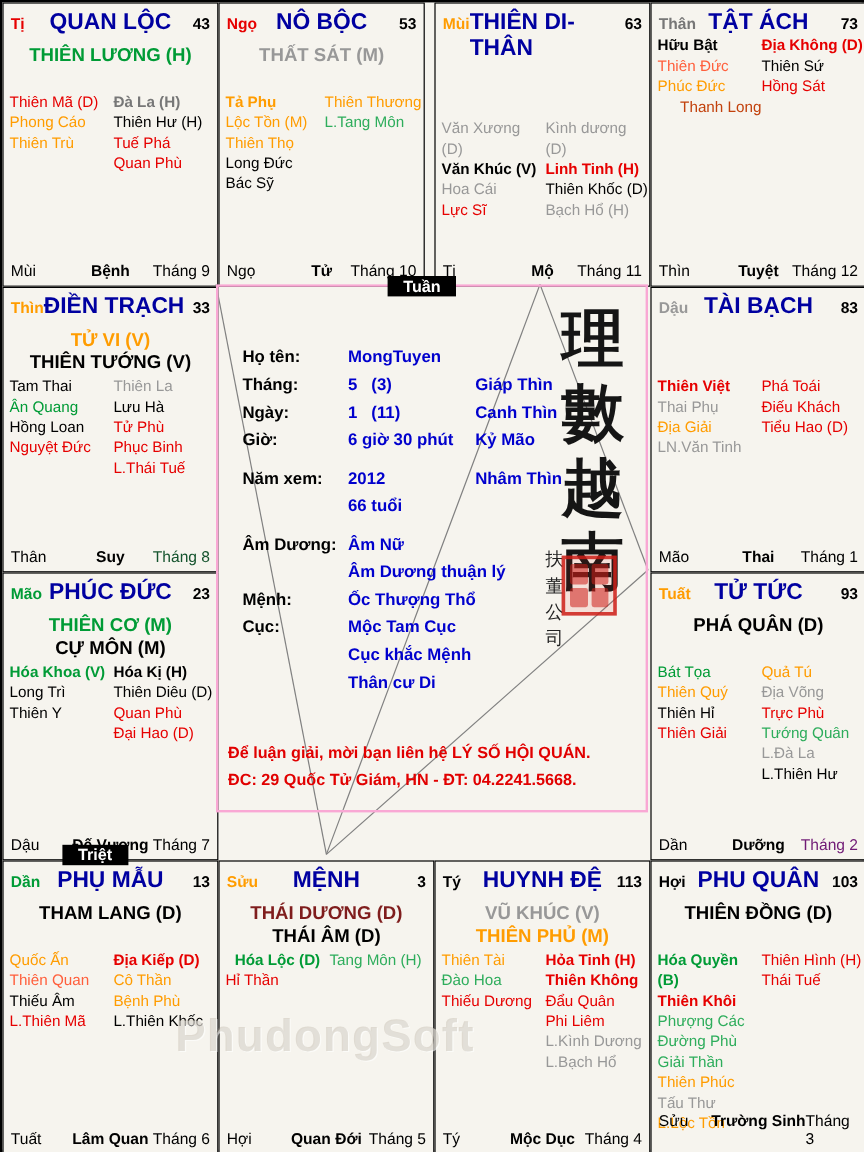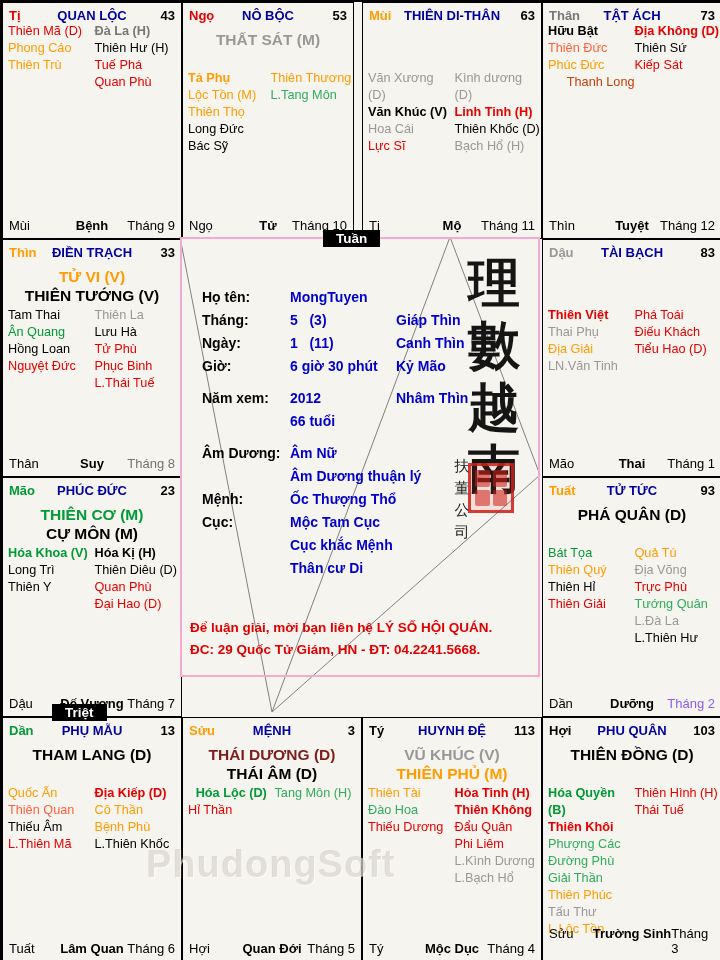--- a/index.html
+++ b/index.html
@@ -4,21 +4,21 @@
 <style>
   html,body{margin:0;padding:0}
   #stage{position:relative;width:720px;height:960px;background:#fff;
          font-family:"Liberation Sans","DejaVu Sans",sans-serif;overflow:hidden}
   #board{position:absolute;left:0;top:0;width:720px;height:960px;
          background:#f6f4ee;border:2px solid #000;box-sizing:border-box}
   .cell{position:absolute;border:1px solid #000;box-sizing:border-box;background:#f6f4ee}
   .head{display:grid;grid-template-columns:1fr auto 1fr;align-items:baseline;
         padding:5px 6px 0 6px;font-size:13px;font-weight:bold}
   .head .branch{justify-self:start}
-  .head .pname{font-size:13px}
+  .head .pname{font-size:19px}
   .head .num{justify-self:end;color:#000}
   .mains{margin-top:7px;height:40px;text-align:center;font-weight:bold;
          font-size:15.5px;line-height:19px}
   .stars{display:flex;padding:0 0 0 5px;font-size:12.7px;line-height:17px}
   .stars .col{width:50%}
   .foot{position:absolute;left:6px;right:6px;bottom:5px;display:grid;
         grid-template-columns:1fr auto 1fr;font-size:13px;color:#000}
   .foot .f1{justify-self:start}
   .foot .f2{font-weight:bold}
   .foot .f3{justify-self:end}
@@ -61,20 +61,23 @@
 <body>
 
 <div id="stage">
   <div id="board">
       <div class="cell" style="left: 0px; top: 0px; width: 180px; height: 237px;">
         <div class="head">
           <span class="branch" style="color: rgb(230, 0, 0); font-weight: bold;">Tị</span>
           <span class="pname" style="color: rgb(0, 0, 160); font-weight: bold;">QUAN LỘC</span>
           <span class="num" style="color: rgb(0, 0, 0); font-weight: bold;">43</span>
         </div>
+        <div class="mains">
+          <div style="color: rgb(0, 155, 54); font-weight: bold;">THIÊN LƯƠNG (H)</div>
+        </div>
         <div class="stars">
           <div class="col">
             <div style="color: rgb(230, 0, 0);">Thiên Mã (D)</div>
             <div style="color: rgb(255, 156, 0);">Phong Cáo</div>
             <div style="color: rgb(255, 156, 0);">Thiên Trù</div>
           </div>
           <div class="col">
             <div style="color: rgb(119, 119, 119); font-weight: bold;">Đà La (H)</div>
             <div style="color: rgb(0, 0, 0);">Thiên Hư (H)</div>
             <div style="color: rgb(230, 0, 0);">Tuế Phá</div>
@@ -151,21 +154,21 @@
         <div class="stars">
           <div class="col">
             <div style="color: rgb(0, 0, 0); font-weight: bold;">Hữu Bật</div>
             <div style="color: rgb(255, 95, 60);">Thiên Đức</div>
             <div style="color: rgb(255, 156, 0);">Phúc Đức</div>
             <div style="color: #c2410c; text-align: right;">Thanh Long</div>
           </div>
           <div class="col">
             <div style="color: rgb(230, 0, 0); font-weight: bold;">Địa Không (D)</div>
             <div style="color: rgb(0, 0, 0);">Thiên Sứ</div>
-            <div style="color: rgb(230, 0, 0);">Kiếp Sát</div>
+            <div style="color: rgb(230, 0, 0);">Hồng Sát</div>
           </div>
         </div>
         <div class="foot">
           <span class="f1" style="color: rgb(0, 0, 0);">Thìn</span>
           <span class="f2" style="color: rgb(0, 0, 0); font-weight: bold;">Tuyệt</span>
           <span class="f3" style="color: rgb(0, 0, 0);">Tháng 12</span>
         </div>
       </div>
       <div class="cell" style="left: 0px; top: 237px; width: 180px; height: 238px;">
         <div class="head">
@@ -188,21 +191,21 @@
             <div style="color: rgb(152, 152, 152);">Thiên La</div>
             <div style="color: rgb(0, 0, 0);">Lưu Hà</div>
             <div style="color: rgb(230, 0, 0);">Tử Phù</div>
             <div style="color: rgb(230, 0, 0);">Phục Binh</div>
             <div style="color: rgb(230, 0, 0);">L.Thái Tuế</div>
           </div>
         </div>
         <div class="foot">
           <span class="f1" style="color: rgb(0, 0, 0);">Thân</span>
           <span class="f2" style="color: rgb(0, 0, 0); font-weight: bold;">Suy</span>
-          <span class="f3" style="color: #737373;">Tháng 8</span>
+          <span class="f3" style="color: #14532d;">Tháng 8</span>
         </div>
       </div>
       <div class="cell" style="left: 540px; top: 237px; width: 180px; height: 238px;">
         <div class="head">
           <span class="branch" style="color: rgb(152, 152, 152); font-weight: bold;">Dậu</span>
           <span class="pname" style="color: rgb(0, 0, 160); font-weight: bold;">TÀI BẠCH</span>
           <span class="num" style="color: rgb(0, 0, 0); font-weight: bold;">83</span>
         </div>
         <div class="mains"></div>
         <div class="stars">
@@ -274,21 +277,21 @@
             <div style="color: rgb(152, 152, 152);">Địa Võng</div>
             <div style="color: rgb(230, 0, 0);">Trực Phù</div>
             <div style="color: rgb(46, 173, 92);">Tướng Quân</div>
             <div style="color: rgb(152, 152, 152);">L.Đà La</div>
             <div style="color: rgb(0, 0, 0);">L.Thiên Hư</div>
           </div>
         </div>
         <div class="foot">
           <span class="f1" style="color: rgb(0, 0, 0);">Dần</span>
           <span class="f2" style="color: rgb(0, 0, 0); font-weight: bold;">Dưỡng</span>
-          <span class="f3" style="color: #8b5cf6;">Tháng 2</span>
+          <span class="f3" style="color: #701a75;">Tháng 2</span>
         </div>
       </div>
       <div class="cell" style="left: 0px; top: 715px; width: 180px; height: 245px;">
         <div class="head">
           <span class="branch" style="color: rgb(0, 155, 54); font-weight: bold;">Dần</span>
           <span class="pname" style="color: rgb(0, 0, 160); font-weight: bold;">PHỤ MẪU</span>
           <span class="num" style="color: rgb(0, 0, 0); font-weight: bold;">13</span>
         </div>
         <div class="mains">
           <div style="color: rgb(0, 0, 0); font-weight: bold;">THAM LANG (D)</div>

